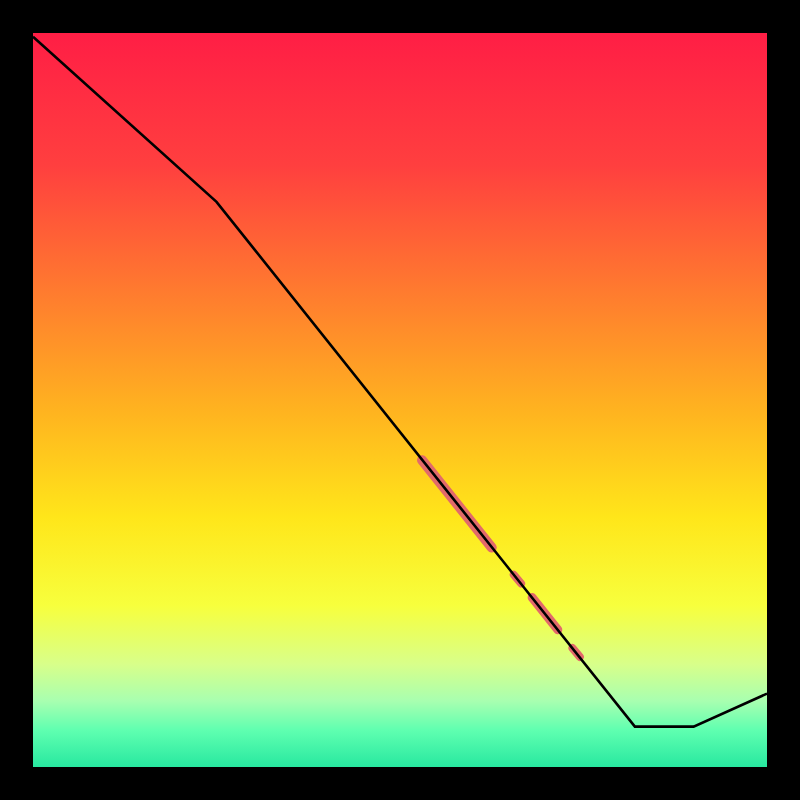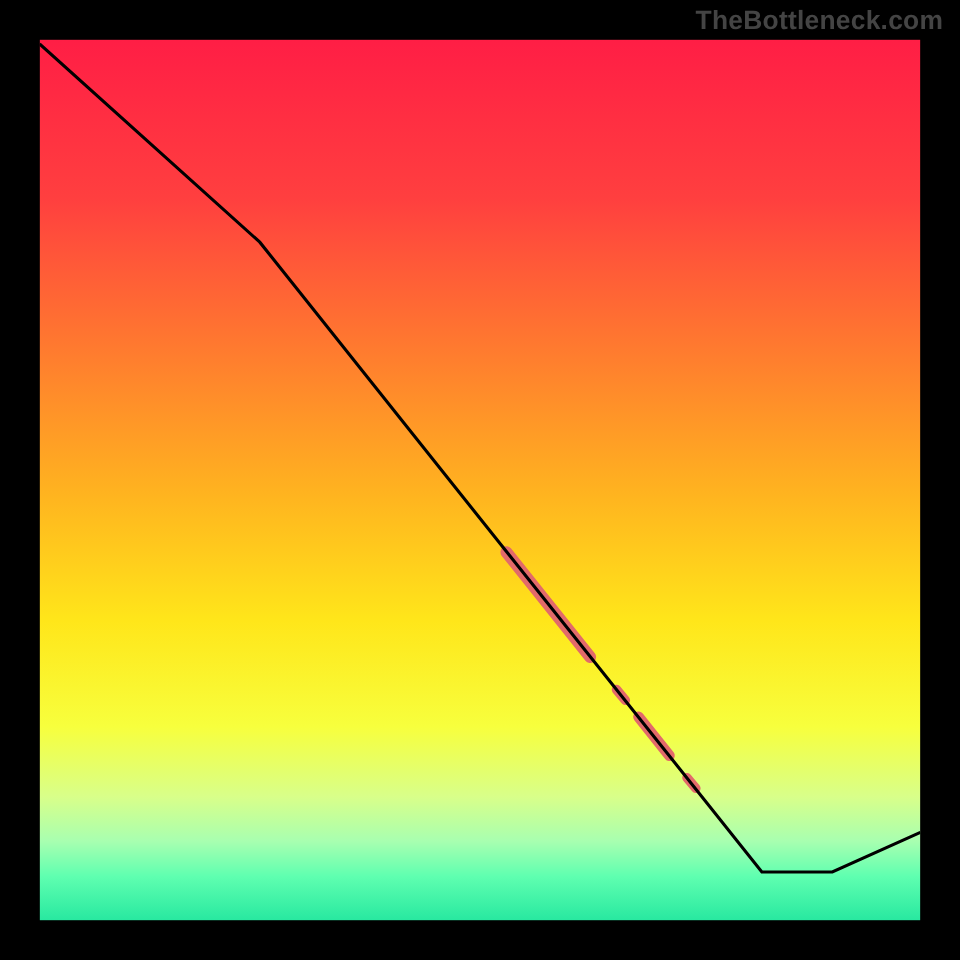--- a/index.html
+++ b/index.html
@@ -38,21 +38,20 @@
   .plot svg {
     display: block;
     width: 734px;
     height: 734px;
   }
 </style>
 </head>
 <body>
 
 <div class="frame">
-  <div class="watermark">TheBottleneck.com</div>
 
   <div class="plot">
     <svg id="plot-svg" viewBox="0 0 734 734" preserveAspectRatio="none">
       <defs>
         <linearGradient id="bg-grad" x1="0" y1="0" x2="0" y2="1">
             <stop offset="0%" stop-color="#ff1e45"></stop>
             <stop offset="18%" stop-color="#ff3f3f"></stop>
             <stop offset="35%" stop-color="#ff7a2f"></stop>
             <stop offset="52%" stop-color="#ffb51f"></stop>
             <stop offset="66%" stop-color="#ffe61a"></stop>

